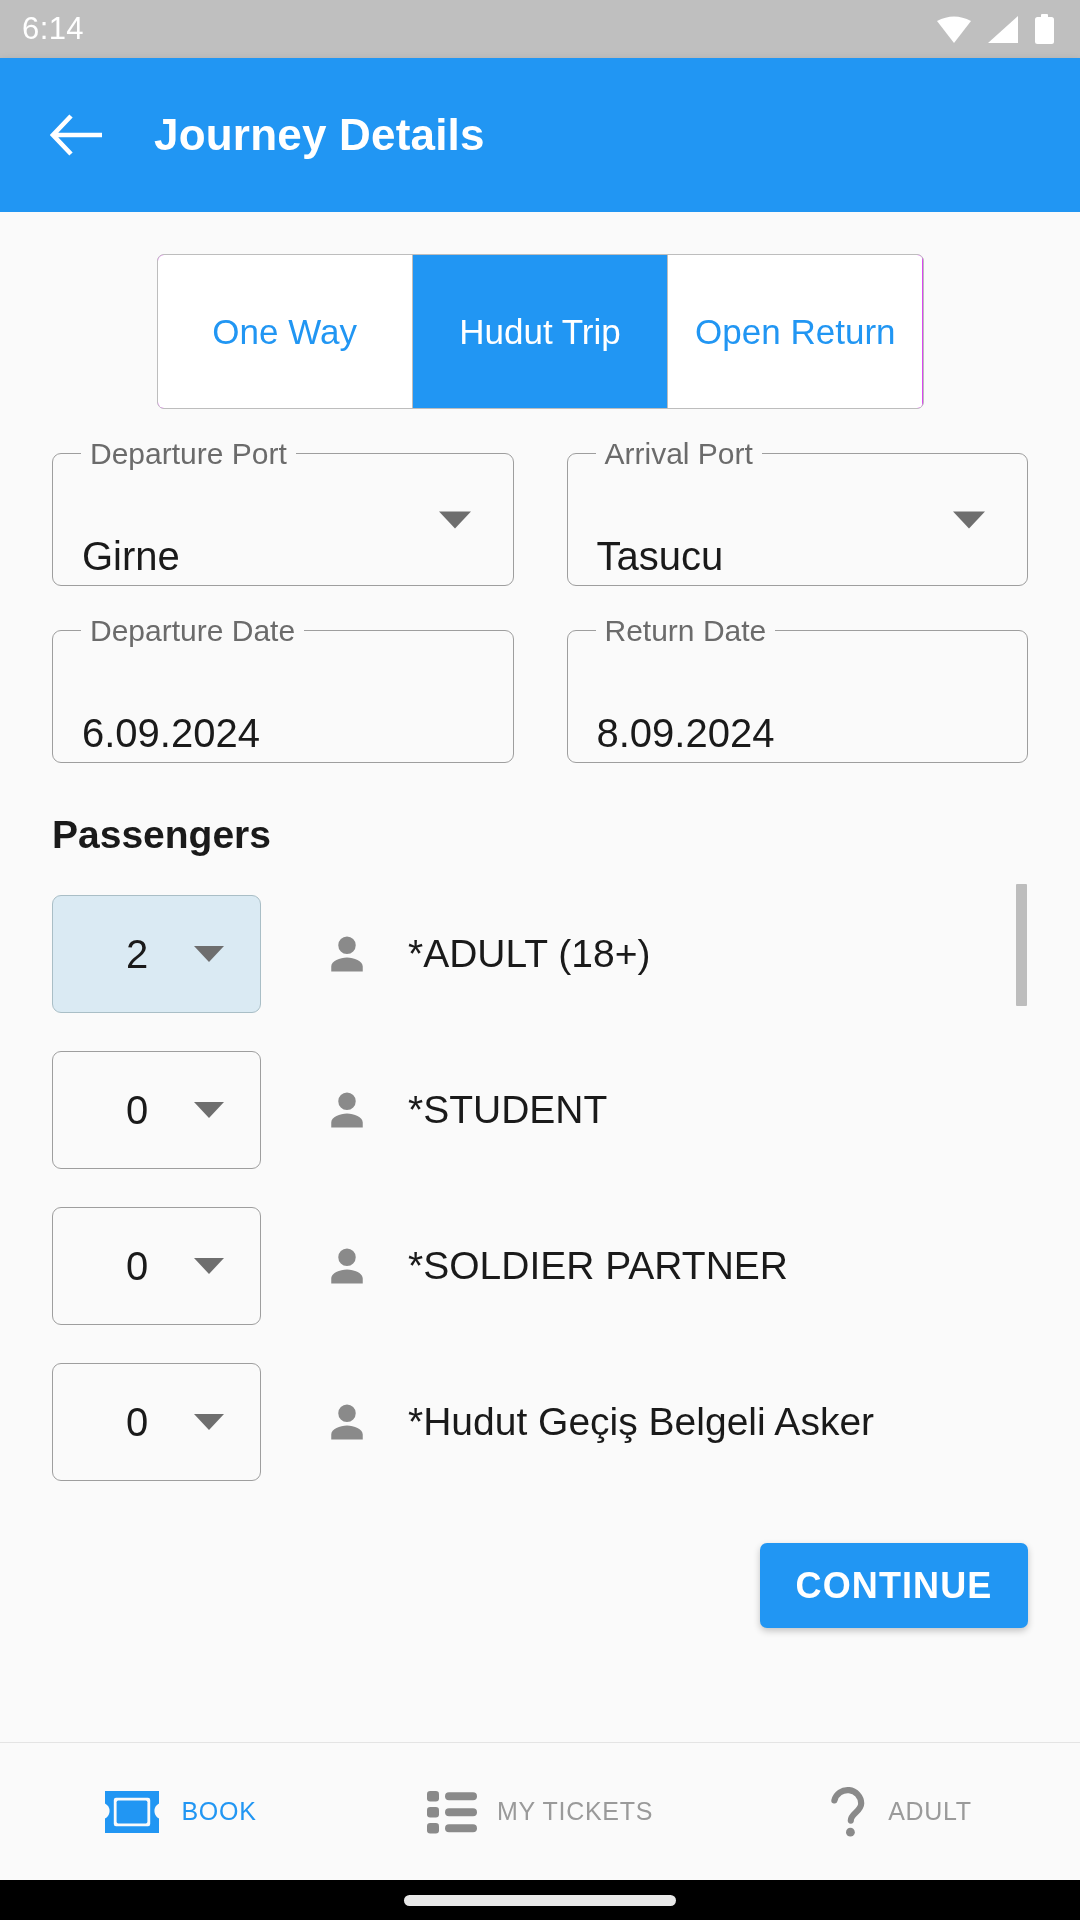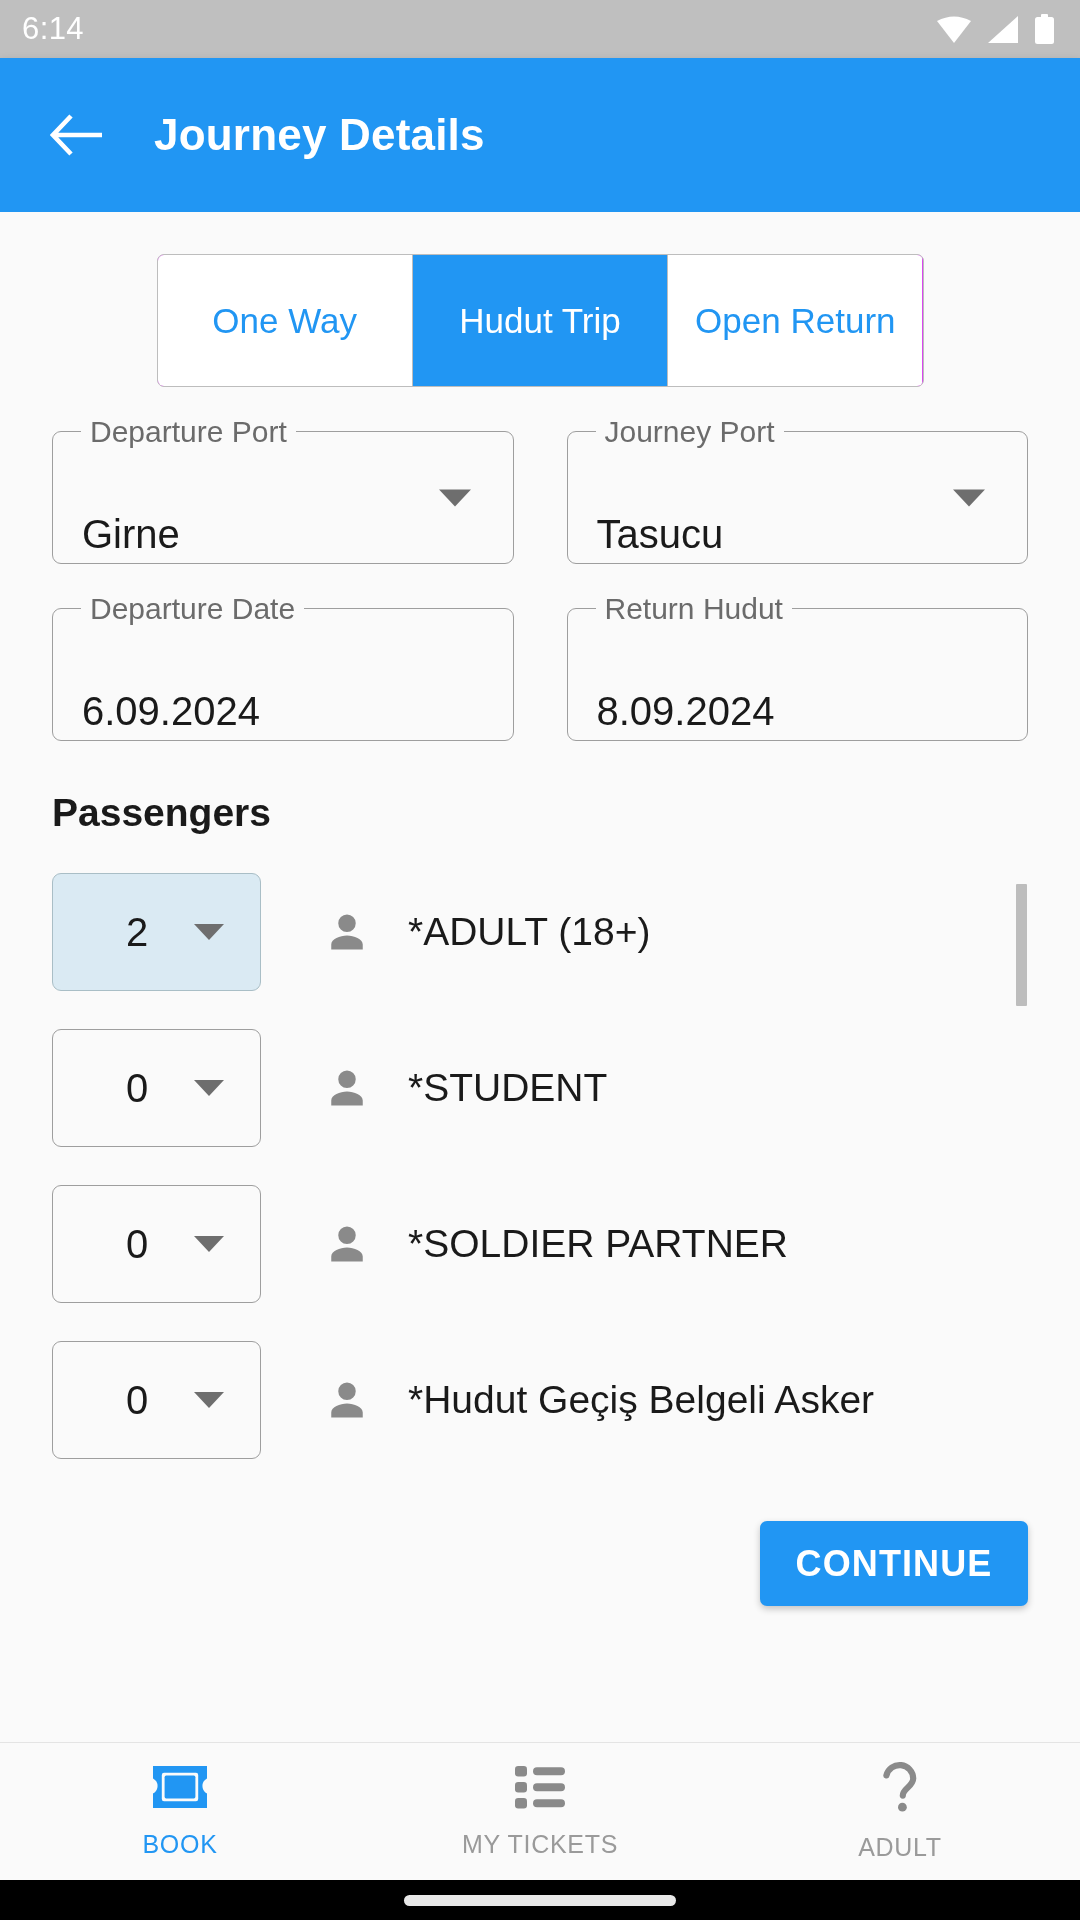--- a/index.html
+++ b/index.html
@@ -34,21 +34,21 @@
                  margin-left:46px; letter-spacing:.2px; }
 
   
   .content{
     position:absolute; top:212px; left:0; width:1080px; height:1530px;
     background:#FAFAFA;
   }
 
   
   .segmented{
-    margin:42px auto 0; width:767px; height:133px;
+    margin:42px auto 0; width:767px; height:155px;
     display:flex; border:1.5px solid #BDBDBD; border-radius:7px;
     overflow:hidden; background:#d946ef;
   }
   .seg{
     flex:1; display:flex; align-items:center; justify-content:center;
     font-size:35px; color:#2196F3; background:#FFFFFF;
   }
   .seg + .seg{ border-left:1.5px solid #BDBDBD; }
   .seg.active{ background:#2196F3; color:#FFFFFF; }
 
@@ -108,21 +108,21 @@
     box-shadow:0 3px 7px rgba(0,0,0,.22); padding:0 34px;
   }
 
   
   .bottomnav{
     position:absolute; top:1742px; left:0; width:1080px; height:138px;
     background:#FAFAFA; border-top:1.5px solid #E4E4E4;
     display:flex;
   }
   .navitem{
-    flex:1; display:flex; flex-direction:column;
+    flex:1; display:flex; flex-direction:row;
     align-items:center; justify-content:center; gap:20px;
   }
   .nav-label{ font-size:25px; color:#9A9A9A; letter-spacing:.7px; }
   .navitem.active .nav-label{ color:#2196F3; }
 
   
   .gesturebar{
     position:absolute; top:1880px; left:0; width:1080px; height:40px;
     background:#000000; display:flex; align-items:center; justify-content:center;
   }
@@ -166,33 +166,33 @@
       <div class="seg">Open Return</div>
     </div>
 
     <div class="field-row">
       <div class="field">
         <span class="notch">Departure Port</span>
         <span class="value">Girne</span>
         <span class="caret"></span>
       </div>
       <div class="field">
-        <span class="notch">Journey Port</span>
+        <span class="notch">Arrival Port</span>
         <span class="value">Tasucu</span>
         <span class="caret"></span>
       </div>
     </div>
 
     <div class="field-row">
       <div class="field">
         <span class="notch">Departure Date</span>
         <span class="value">6.09.2024</span>
       </div>
       <div class="field">
-        <span class="notch">Return Hudut</span>
+        <span class="notch">Return Date</span>
         <span class="value">8.09.2024</span>
       </div>
     </div>
 
     <div class="section-title">Passengers</div>
 
     <div class="pax-row">
       <div class="pax-select selected">
         <span class="pax-count">2</span>
         <span class="pax-caret"></span>

